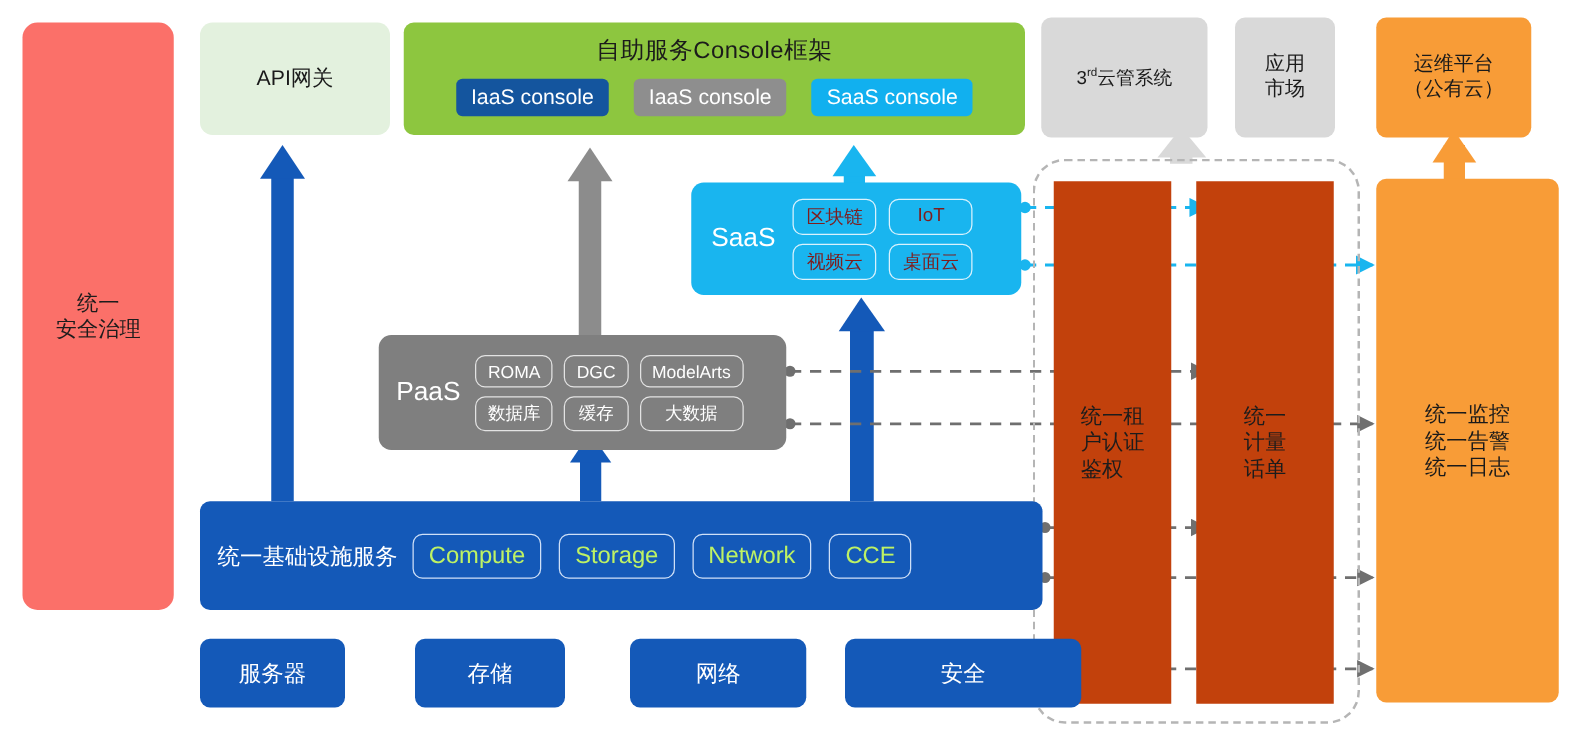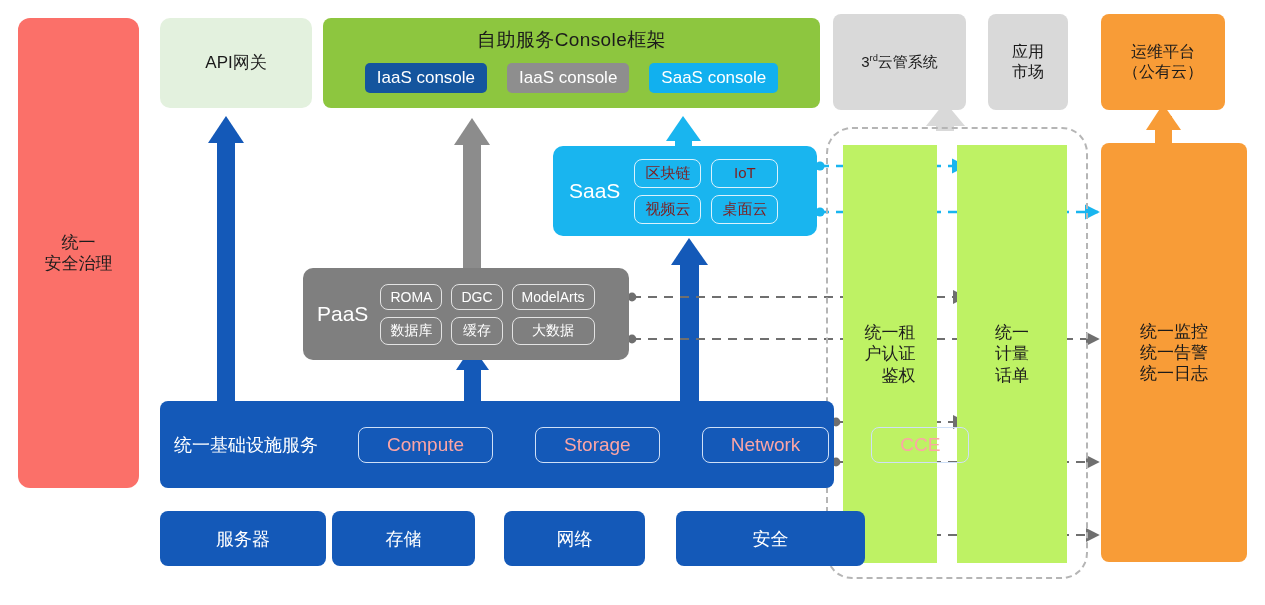--- a/index.html
+++ b/index.html
@@ -43,32 +43,32 @@
   
   #paas-box{left:303px;top:268px;width:326px;height:92px;background:#7f7f7f;border-radius:10px;align-items:center;justify-content:flex-start;}
   #paas-box .layer-name{font-size:21px;color:#fff;margin-left:14px;}
   .sub-grid3{display:grid;grid-template-columns:repeat(3,auto);gap:7px 9px;margin-left:12px;}
   .sub-chip-g{border:1.6px solid #e3e3e3;border-radius:8px;color:#fff;font-size:14px;padding:4px 9px;text-align:center;white-space:nowrap;}
 
   
   #infra-bar{left:160px;top:401px;width:674px;height:87px;background:#1459b8;border-radius:8px;align-items:center;justify-content:flex-start;}
   #infra-bar .layer-name{font-size:18px;color:#fff;margin-left:14px;white-space:nowrap;}
   .infra-chips{display:flex;gap:14px;margin-left:12px;}
-  .infra-chip{border:1.6px solid #cfe0f7;border-radius:8px;color:#fca5a5;font-size:19px;padding:6px 28px;margin-left:28px;}
+  .infra-chip{border:1.6px solid #cfe0f7;border-radius:8px;color:#bef264;font-size:19px;padding:6px 12px;}
 
   
   .res{position:absolute;background:#1459b8;border-radius:8px;color:#fff;font-size:18px;height:55px;display:flex;align-items:center;justify-content:center;}
-  #res-0{left:160px;top:511px;width:166px;}
-  #res-1{left:332px;top:511px;width:143px;}
+  #res-0{left:160px;top:511px;width:116px;}
+  #res-1{left:332px;top:511px;width:120px;}
   #res-2{left:504px;top:511px;width:141px;}
   #res-3{left:676px;top:511px;width:189px;}
 
   
   #shared-zone{position:absolute;left:826px;top:127px;width:262px;height:452px;border:2.5px dashed #b5b5b5;border-radius:26px;box-sizing:border-box;}
-  .shared-col{position:absolute;background:#bef264;display:flex;align-items:center;justify-content:center;text-align:right;font-size:17px;color:#1c1c1c;line-height:1.3;}
+  .shared-col{position:absolute;background:#c2410c;display:flex;align-items:center;justify-content:center;text-align:left;font-size:17px;color:#1c1c1c;line-height:1.3;}
   #col-auth{left:843px;top:145px;width:94px;height:418px;}
   #col-meter{left:957px;top:145px;width:110px;height:418px;}
 
   svg.arrows{position:absolute;left:0;top:0;width:1265px;height:605px;pointer-events:none;}
 </style>
 </head>
 <body>
 
 <div class="stage">
 

